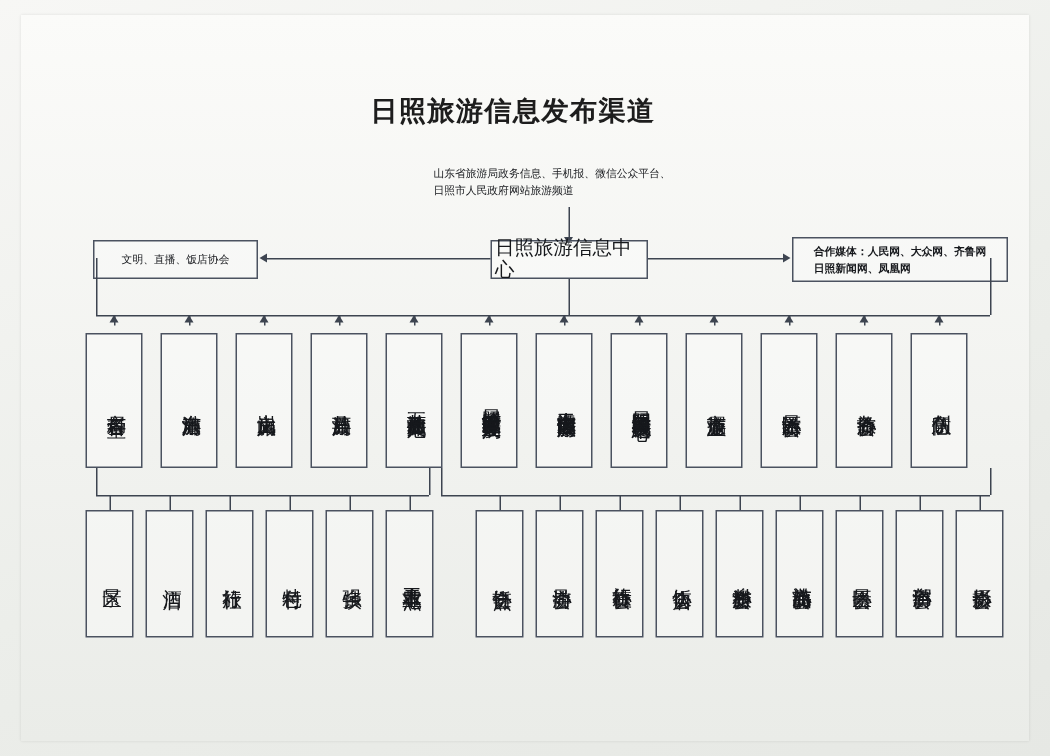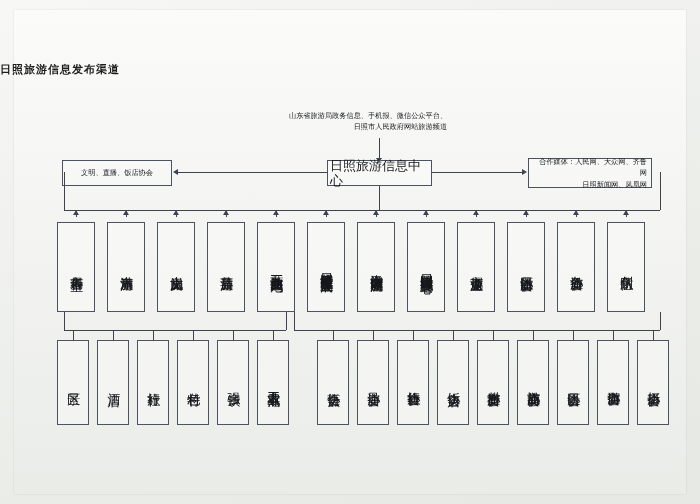--- a/index.html
+++ b/index.html
@@ -28,21 +28,22 @@
     width: 672px;
     height: 484px;
     background: linear-gradient(180deg, #fbfbf9 0%, #f1f2ef 60%, #eaece8 100%);
     box-shadow: 0 0 2px rgba(0,0,0,0.10);
   }
   .title {
     position: absolute;
     left: 0;
     right: 16px;
     top: 62px;
-    font-size: 11px;
+    text-align: center;
+    font-size: 18px;
     font-weight: bold;
     letter-spacing: 1px;
     color: #1d1d1d;
     font-family: "DejaVu Sans", sans-serif;
   }
   .box {
     position: absolute;
     box-sizing: border-box;
     border: 1px solid #4b5260;
     background: rgba(255,255,255,0.35);
@@ -61,21 +62,21 @@
     letter-spacing: 0.5px;
     line-height: 1.25;
     padding: 4px 2px;
   }
   .note {
     position: absolute;
     box-sizing: border-box;
     font-size: 7.2px;
     color: #16181c;
     line-height: 1.55;
-    text-align: right;
+    text-align: left;
     display: flex;
     align-items: center;
     justify-content: center;
     padding: 3px 4px;
   }
   .note.bordered {
     border: 1px solid #4b5260;
     background: rgba(255,255,255,0.25);
   }
   .ln {
@@ -124,21 +125,21 @@
   <div class="note" style="left:268px; top:105px; width:200px; height:32px; white-space:pre-line;">山东省旅游局政务信息、手机报、微信公众平台、
 日照市人民政府网站旅游频道</div>
 
   <div class="ln v" style="left:379px; top:138px; height:22px;"></div>
   <div class="arrow-down" style="left:376px; top:158px;"></div>
 
   <div class="box" style="left:327px; top:160px; width:105px; height:26px;">日照旅游信息中心</div>
 
   <div class="note bordered" style="left:62px; top:160px; width:110px; height:26px;">文明、直播、饭店协会</div>
 
-  <div class="note bordered" style="left:528px; top:158px; width:124px; height:30px; white-space:pre-line;">合作媒体：人民网、大众网、齐鲁网
+  <div class="note bordered" style="left:528px; top:158px; width:144px; height:30px; white-space:pre-line;font-weight:bold;">合作媒体：人民网、大众网、齐鲁网
 日照新闻网、凤凰网</div>
 
   <div class="ln h" style="left:178px; top:172px; width:149px;"></div>
   <div class="arrow-left" style="left:173px; top:169px;"></div>
 
   <div class="ln h" style="left:432px; top:172px; width:91px;"></div>
   <div class="arrow-right" style="left:522px; top:169px;"></div>
 
   <div class="ln v" style="left:379px; top:186px; height:24px;"></div>
   <div class="ln h" style="left:64px; top:210px; width:596px;"></div>

